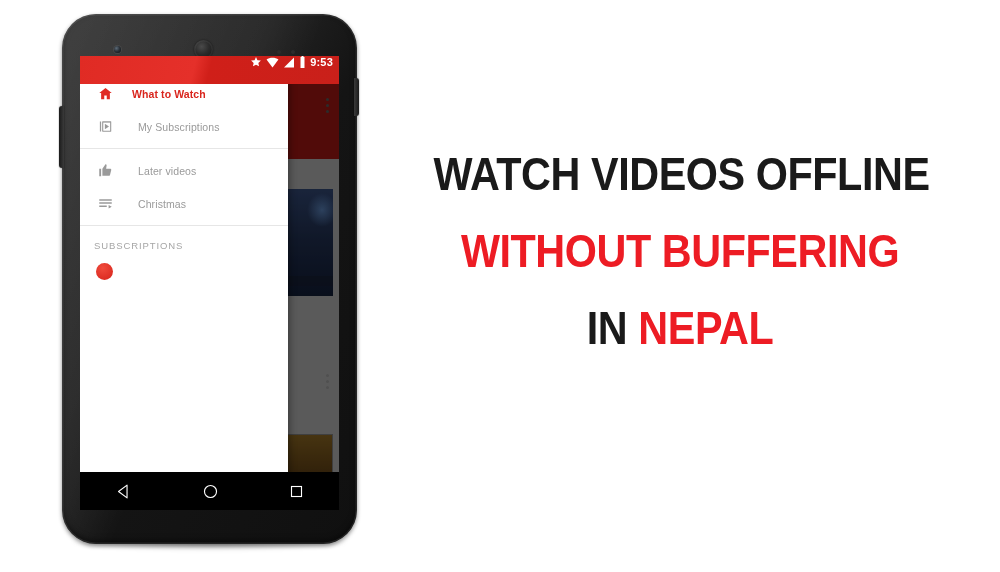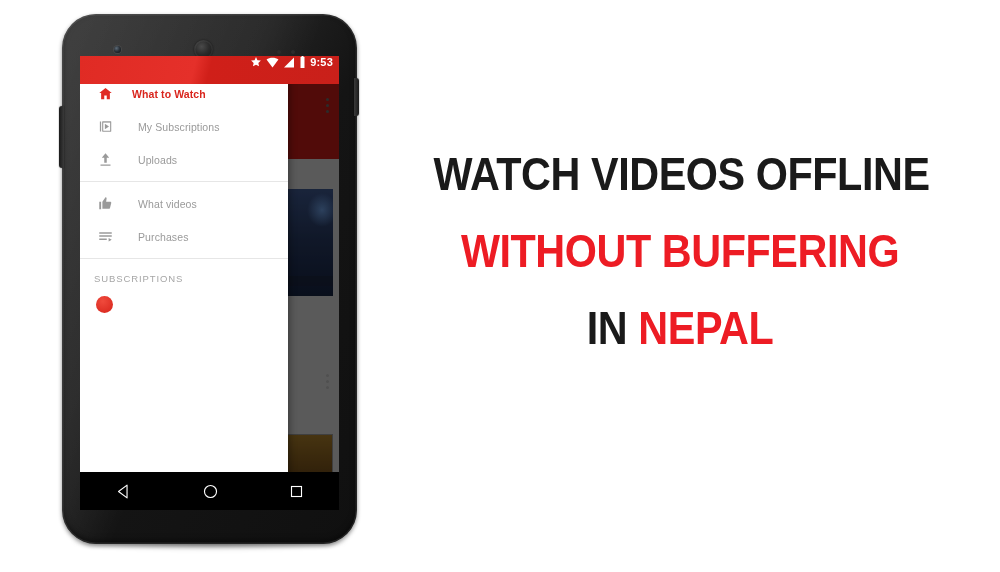--- a/index.html
+++ b/index.html
@@ -451,52 +451,44 @@
               <svg class="nav-ico grey" width="15" height="15" viewBox="0 0 24 24">
                   <path d="M3 4h2v16H3zM7 4h14v16H7zm4 3.5v9l7-4.5z" fill-rule="evenodd"></path>
                   <path d="M8 5h12v14H8z" fill="#fff"></path>
                   <path d="M7 4h14v16H7zm1.4 1.4v13.2h11.2V5.4z"></path>
                   <path d="M11 7.6v8.8l6.6-4.4z"></path>
                 </svg>
             </span>
             <span class="lbl">My Subscriptions</span>
           </div>
 
-          <div class="nav-item">
-            <span class="ico">
-              <svg class="nav-ico grey" width="15" height="15" viewBox="0 0 24 24">
-                  <path d="M12 2l6 7h-4v8h-4V9H6zM4 20h16v2H4z"></path>
-                </svg>
-            </span>
-            <span class="lbl">Uploads</span>
-          </div>
 
 
 
 
 
           <div class="divider"></div>
 
 
           <div class="nav-item">
             <span class="ico">
               <svg class="nav-ico grey" width="15" height="15" viewBox="0 0 24 24">
                   <path d="M2 9h3v12H2zM7 9l5-7c1.3 0 2 1 1.7 2.2L13 9h6.5c1.1 0 2 1 1.7 2l-2 8c-.2.9-1 1.5-2 1.5H7z"></path>
                 </svg>
             </span>
-            <span class="lbl">What videos</span>
+            <span class="lbl">Later videos</span>
           </div>
 
           <div class="nav-item">
             <span class="ico">
               <svg class="nav-ico grey" width="15" height="15" viewBox="0 0 24 24">
                   <path d="M2 5h20v2.4H2zM2 10h20v2.4H2zM2 15h12v2.4H2zM17 14.4l5 2.8-5 2.8z"></path>
                 </svg>
             </span>
-            <span class="lbl">Purchases</span>
+            <span class="lbl">Christmas</span>
           </div>
 
           <div class="divider"></div>
 
           <div class="section-head">SUBSCRIPTIONS</div>
 
           <div class="sub-row">
             <span class="avatar-red"></span>
           </div>
 

